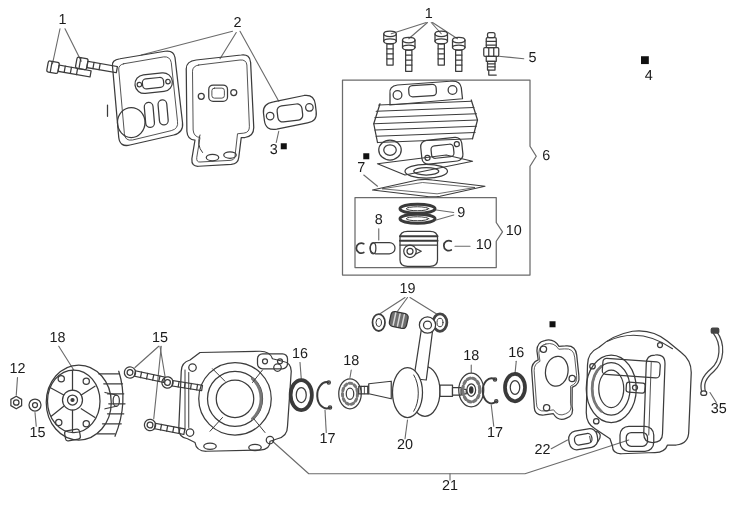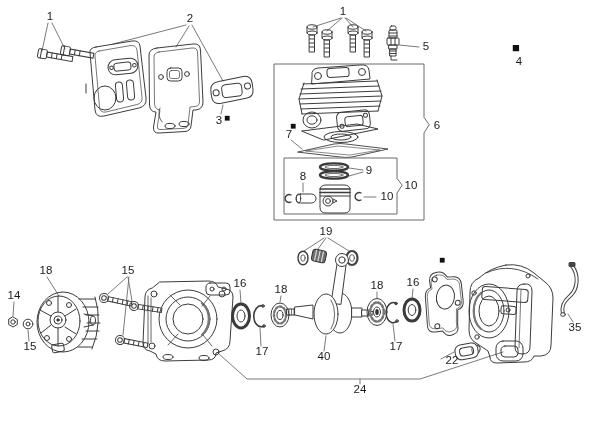--- a/index.html
+++ b/index.html
@@ -435,34 +435,34 @@
 <div class="lbl" style="left:219px;top:121px">3</div>
 <div class="lbl" style="left:343px;top:12px">1</div>
 <div class="lbl" style="left:426px;top:47px">5</div>
 <div class="lbl" style="left:519px;top:62px">4</div>
 <div class="lbl" style="left:437px;top:126px">6</div>
 <div class="lbl" style="left:289px;top:135px">7</div>
 <div class="lbl" style="left:303px;top:177px">8</div>
 <div class="lbl" style="left:369px;top:171px">9</div>
 <div class="lbl" style="left:387px;top:197px">10</div>
 <div class="lbl" style="left:411px;top:186px">10</div>
-<div class="lbl" style="left:14px;top:296px">14</div>
+<div class="lbl" style="left:14px;top:296px">12</div>
 <div class="lbl" style="left:30px;top:347px">15</div>
 <div class="lbl" style="left:46px;top:271px">18</div>
 <div class="lbl" style="left:128px;top:271px">15</div>
 <div class="lbl" style="left:240px;top:284px">16</div>
 <div class="lbl" style="left:262px;top:352px">17</div>
 <div class="lbl" style="left:281px;top:290px">18</div>
 <div class="lbl" style="left:326px;top:232px">19</div>
 <div class="lbl" style="left:377px;top:286px">18</div>
 <div class="lbl" style="left:413px;top:283px">16</div>
 <div class="lbl" style="left:396px;top:347px">17</div>
-<div class="lbl" style="left:324px;top:357px">40</div>
-<div class="lbl" style="left:360px;top:390px">24</div>
-<div class="lbl" style="left:452px;top:361px">22</div>
+<div class="lbl" style="left:324px;top:357px">20</div>
+<div class="lbl" style="left:360px;top:390px">21</div>
+<div class="lbl" style="left:434px;top:361px">22</div>
 <div class="lbl" style="left:575px;top:328px">35</div>
 
 <div class="sq" style="left:224px;top:113px">■</div>
 <div class="sq lg" style="left:512px;top:41px">■</div>
 <div class="sq" style="left:290px;top:121px">■</div>
 <div class="sq" style="left:439px;top:255px">■</div>
 
 </div>
 
 </body></html>

